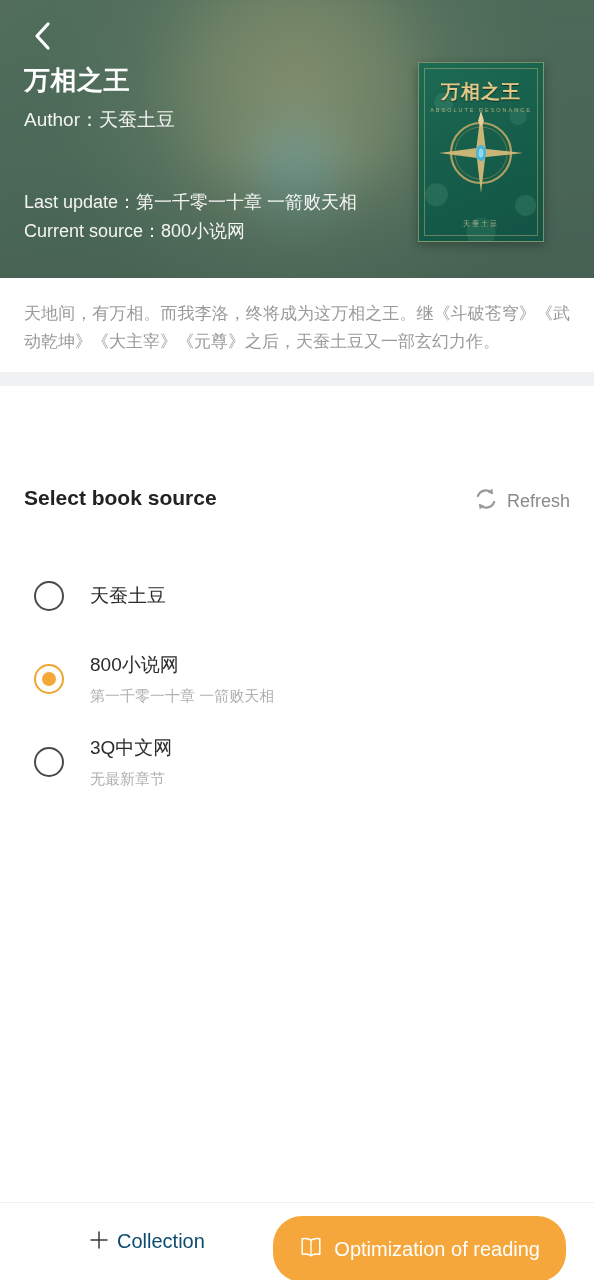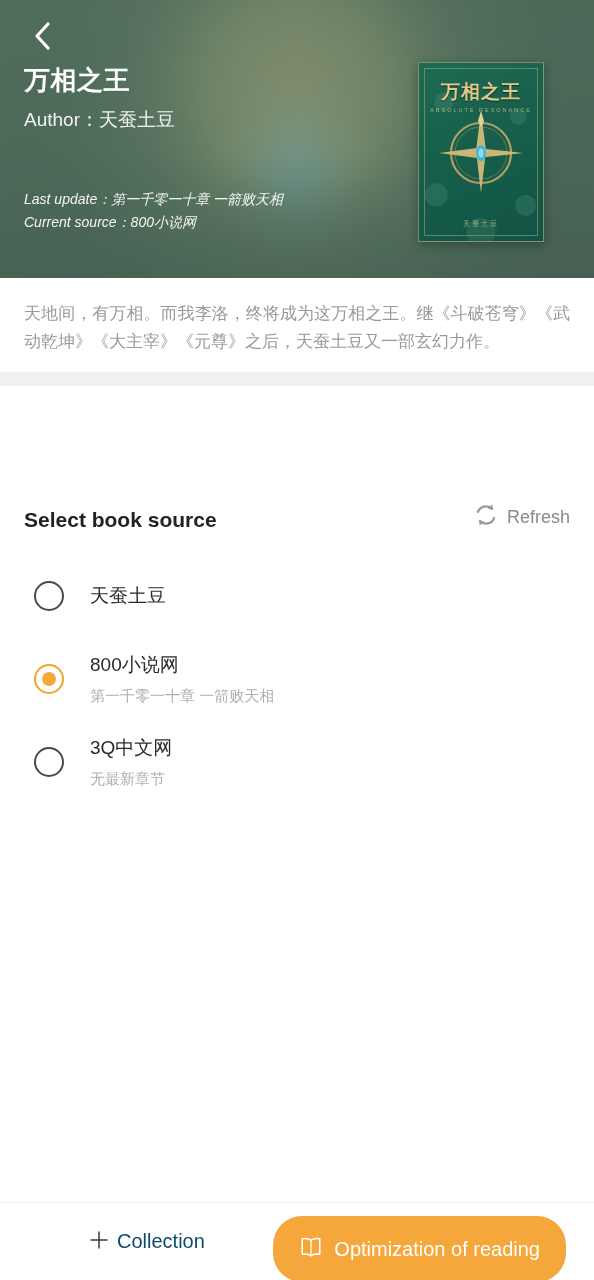--- a/index.html
+++ b/index.html
@@ -69,25 +69,24 @@
     margin-top: 11px;
     font-size: 19px;
     color: #f2f4f2;
     font-weight: 400;
   }
   .header-meta {
     position: absolute;
     left: 24px; top: 188px;
   }
   .meta-line {
-    font-size: 14px;
+    font-size: 18px;
     color: #f4f5f3;
     line-height: 1.62;
     white-space: nowrap;
-    font-style: italic;
   }
 
   
   .cover {
     position: absolute;
     right: 50px; top: 62px;
     width: 126px; height: 180px;
     background: linear-gradient(155deg, #1d6b55 0%, #17604c 40%, #125345 100%);
     border: 1px solid rgba(210,190,130,0.55);
     overflow: hidden;
@@ -160,21 +159,21 @@
     background: #f0f1f3;
   }
 
   .white-gap { height: 100px; background: #fff; }
 
   
   .source-section { background: #fff; padding: 0 24px; }
 
   .section-head {
     display: flex;
-    align-items: flex-end;
+    align-items: flex-start;
     justify-content: space-between;
     height: 46px;
   }
   .section-title {
     font-size: 21px;
     font-weight: bold;
     color: #222222;
   }
   .refresh-btn {
     display: flex;

